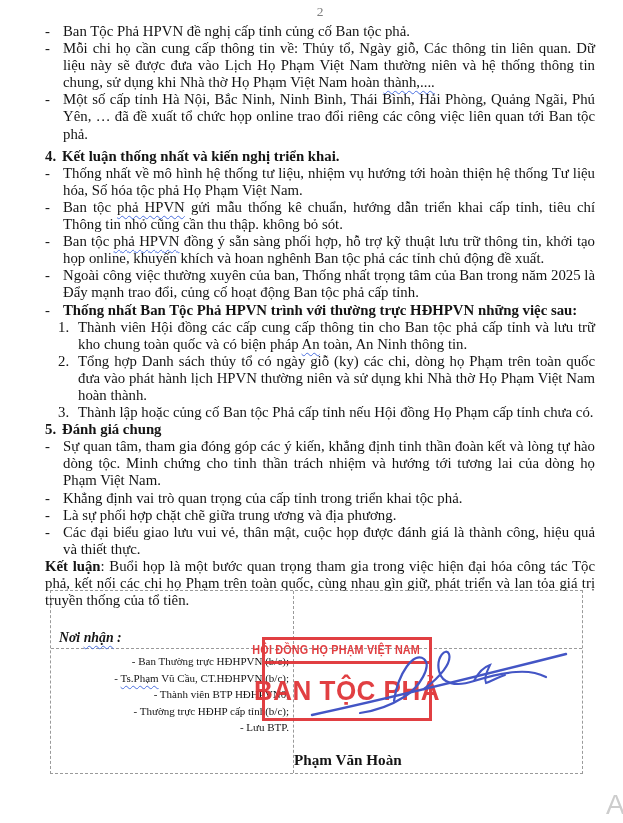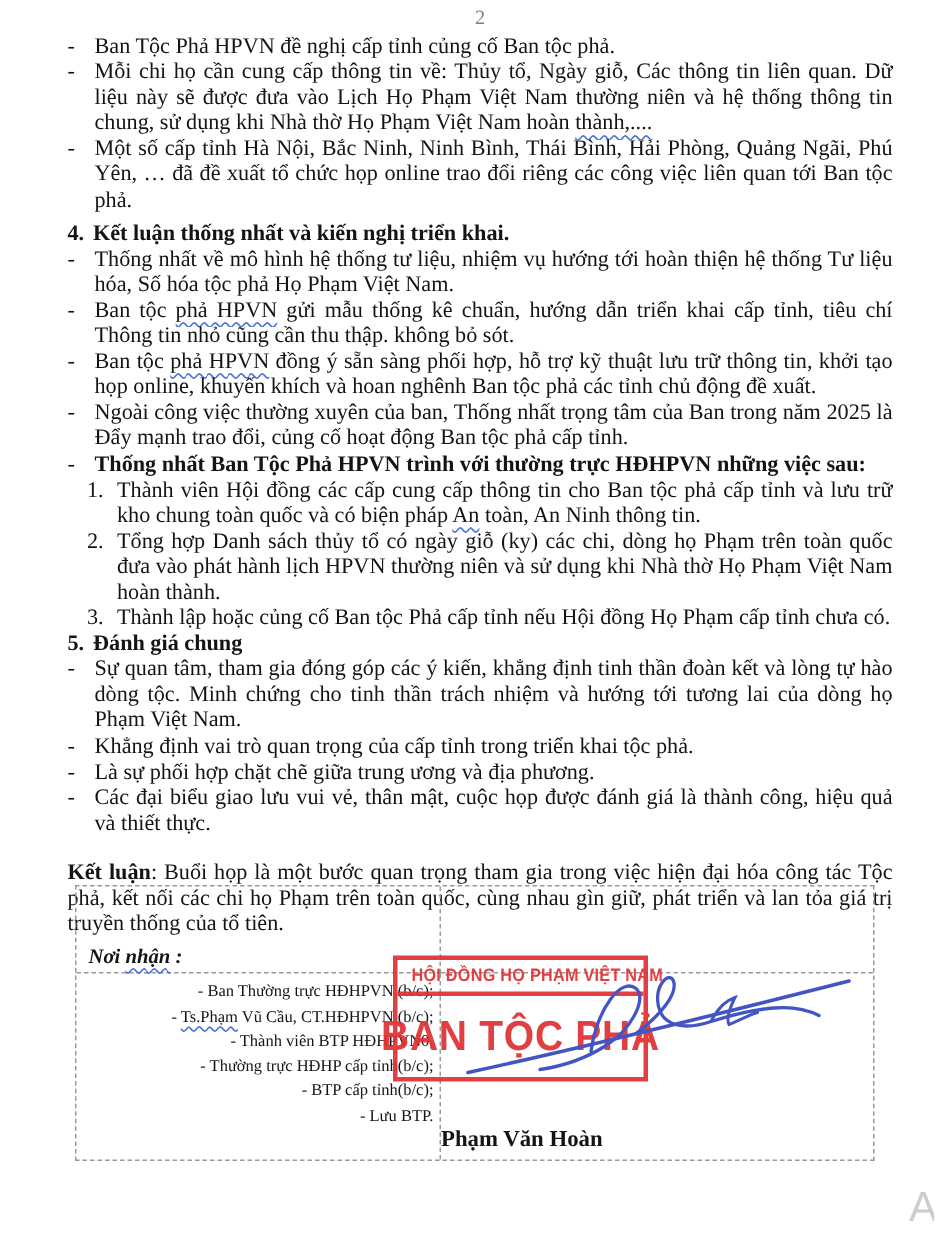--- a/index.html
+++ b/index.html
@@ -12,21 +12,21 @@
   .pagenum{text-align:center;color:#7d7d7d;font-size:13.5px;line-height:16px;margin-bottom:3px;}
   .bullet{display:flex;}
   .bullet .marker{width:18px;flex:0 0 18px;}
   .bullet .btext{flex:1;}
   .heading{display:flex;font-weight:bold;}
   .heading .marker{width:17px;flex:0 0 17px;}
   .h4m{margin-top:5px;}
   .num-item{display:flex;margin-left:13px;}
   .num-item .marker{width:20px;flex:0 0 20px;}
   .num-item .btext{flex:1;}
-  .para{margin-top:16px;}
+  .para{margin-top:0;}
   .b{font-weight:bold;}
   .sq{text-decoration-line:underline;text-decoration-style:wavy;text-decoration-color:#4a6fe0;text-decoration-thickness:1px;text-underline-offset:3px;}
   
   .sig-table{
     position:absolute;left:50px;top:590px;width:533px;height:184px;
     border:1px dashed #9a9a9a;box-sizing:border-box;
     display:grid;grid-template-columns:243px 1fr;grid-template-rows:58px 1fr;
     z-index:1;
   }
   .cell{box-sizing:border-box;}
@@ -38,21 +38,21 @@
   .tm-head{font-size:15px;line-height:18.5px;max-width:300px;margin:0 auto;}
   .tm-title{font-size:14.8px;line-height:17px;}
   .signer{position:absolute;left:0;right:18px;bottom:5px;text-align:left;font-weight:bold;font-size:15.2px;}
   .recip-line{white-space:nowrap;}
   
   .stamp{
     position:absolute;left:262px;top:637px;width:170px;height:84px;z-index:2;
     border:3px solid;box-sizing:border-box;display:flex;flex-direction:column;
     font-family:"Liberation Sans","DejaVu Sans",sans-serif;font-weight:bold;opacity:.93;background:transparent;
   }
-  .stamp-top{height:21px;border-bottom:3px solid;display:flex;align-items:center;justify-content:flex-start;}
+  .stamp-top{height:21px;border-bottom:3px solid;display:flex;align-items:center;justify-content:flex-end;}
   .stamp-top span{font-size:12px;white-space:nowrap;transform:scaleX(.9);letter-spacing:.2px;}
   .stamp-main{flex:1;display:flex;align-items:center;justify-content:center;}
   .stamp-main span{font-size:28px;white-space:nowrap;transform:scaleX(.93);letter-spacing:.5px;}
   .sig-svg{position:absolute;left:298px;top:637px;z-index:3;}
   .watermark{position:absolute;left:606px;top:796px;font-family:"Liberation Sans",sans-serif;font-size:28px;color:#cdcdcd;z-index:0;}
 </style>
 </head>
 <body>
 
 <div class="doc">
@@ -140,21 +140,20 @@
     <div class="cell c-tl">
       <span class="recip-label"><span>Nơi </span><span class="sq">nhận</span><span> :</span></span>
     </div>
     <div class="cell c-tr">
     </div>
     <div class="cell c-bl">
       <div class="recip-line">- Ban Thường trực HĐHPVN (b/c);</div>
       <div class="recip-line"><span>- </span><span class="sq">Ts.Phạm</span><span> Vũ Cầu, CT.HĐHPVN (b/c);</span></div>
       <div class="recip-line">- Thành viên BTP HĐHPVN0,</div>
       <div class="recip-line">- Thường trực HĐHP cấp tỉnh(b/c);</div>
-      <div class="recip-line">- BTP cấp tỉnh(b/c);</div>
       <div class="recip-line">- Lưu BTP.</div>
     </div>
     <div class="cell c-br">
       <div class="signer">Phạm Văn Hoàn</div>
     </div>
   </div>
 
   <div class="stamp" style="color: rgb(223, 49, 52);">
     <div class="stamp-top">
       <span>HỘI ĐỒNG HỌ PHẠM VIỆT NAM</span>

